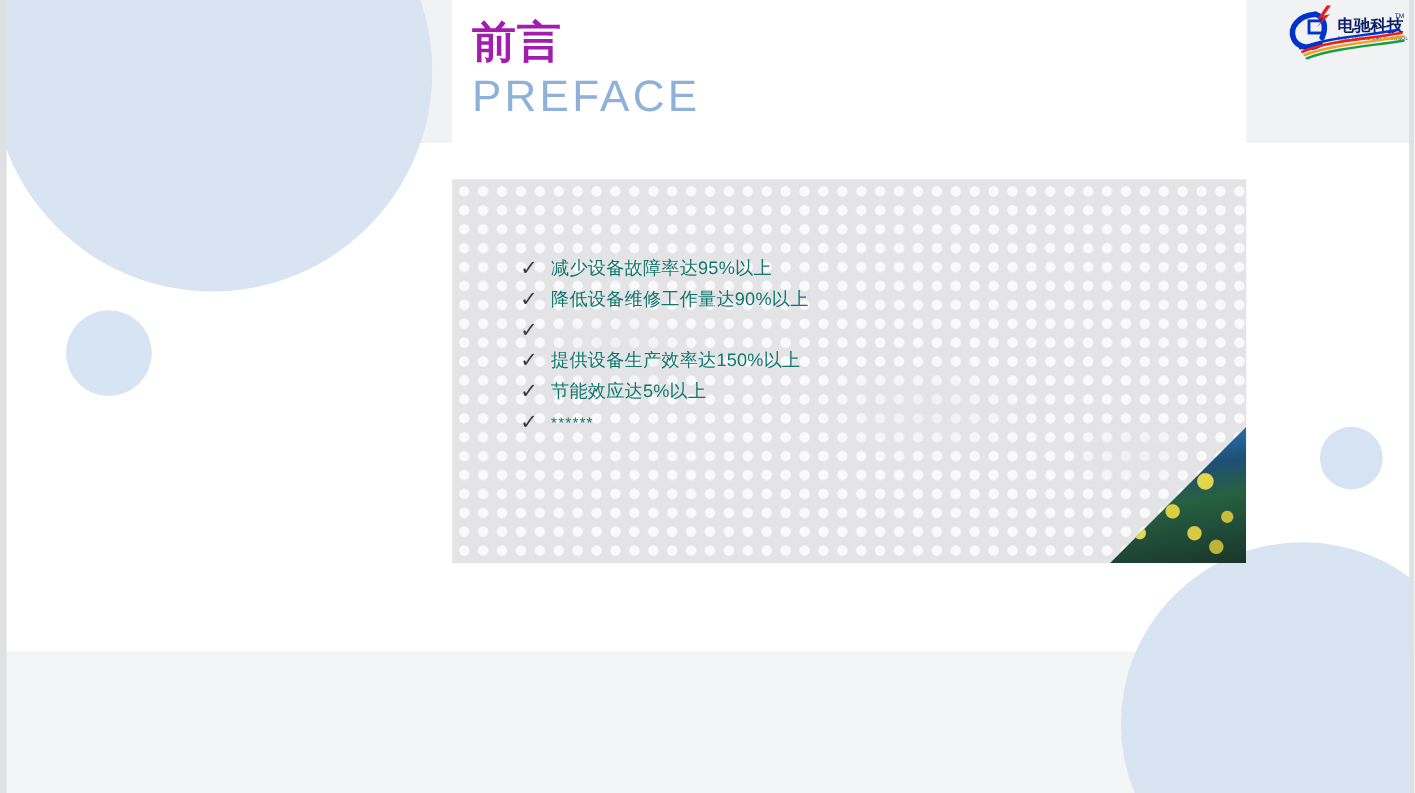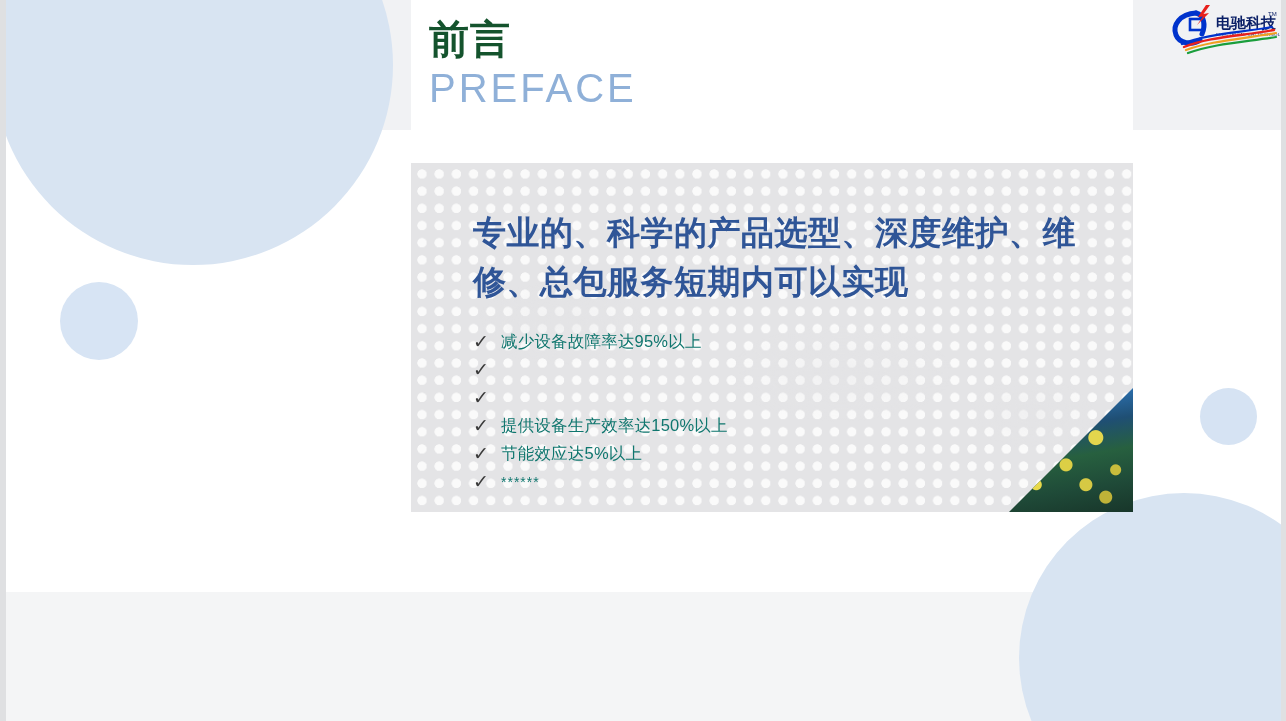--- a/index.html
+++ b/index.html
@@ -79,21 +79,21 @@
     width: 722px; height: 130px;
     background: #ffffff;
   }
   .header-inner {
     position: absolute;
     left: 18px; top: 18px;
   }
   .title-cn {
     font-size: 40px;
     font-weight: bold;
-    color: #14532d;
+    color: #a21caf;
     letter-spacing: 1px;
     line-height: 1.05;
     white-space: nowrap;
   }
   .title-en {
     margin-top: 6px;
     font-size: 40px;
     font-weight: 300;
     color: #8fb0d8;
     letter-spacing: 3px;
@@ -240,29 +240,29 @@
       <div class="title-en">PREFACE</div>
     </div>
   </div>
 
   <div class="dot-panel">
     <div class="dot-pattern"></div>
     <div class="map-hint"></div>
     <div class="panel-photo"></div>
 
     <div class="panel-content">
-      <div class="panel-heading">专业的、科学的产品选型、深度维护、维修、总包服务短期内可以实现</div>
 
       <ul class="bullet-list">
         <li class="bullet-item">
           <span class="check-icon">✓</span>
           <span class="bullet-text">减少设备故障率达95%以上</span>
         </li>
         <li class="bullet-item">
           <span class="check-icon">✓</span>
+          <span class="bullet-text">降低设备维修工作量达90%以上</span>
         </li>
         <li class="bullet-item">
           <span class="check-icon">✓</span>
         </li>
         <li class="bullet-item">
           <span class="check-icon">✓</span>
           <span class="bullet-text">提供设备生产效率达150%以上</span>
         </li>
         <li class="bullet-item">
           <span class="check-icon">✓</span>

